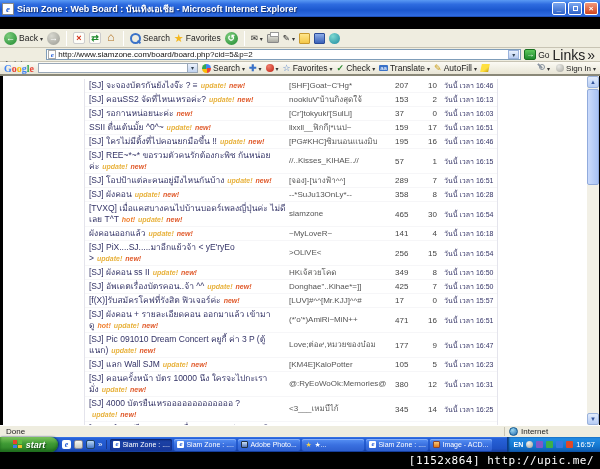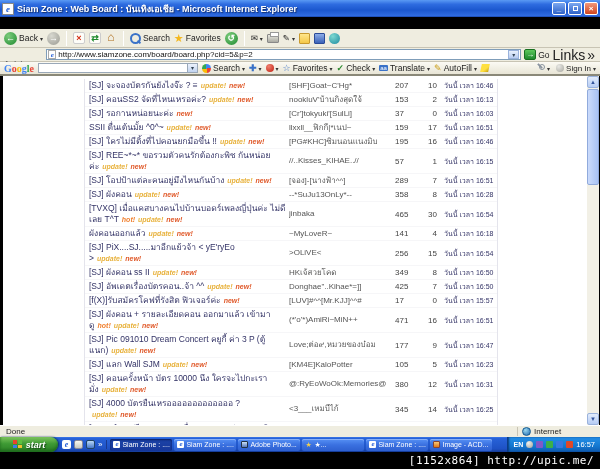--- a/index.html
+++ b/index.html
@@ -122,21 +122,21 @@
   .sbtn { position:absolute; left:0; width:12px; height:12px; background:linear-gradient(180deg,#E2ECFC,#B6CCF4);
     border:1px solid #9AB2DC; border-radius:2px; color:#33549C; font-size:6px; text-align:center; line-height:10px; }
   .sbtn.up { top:0; } .sbtn.down { bottom:0; }
   .sthumb { position:absolute; left:0; top:13px; width:12px; height:96px;
     background:linear-gradient(90deg,#CBDBFB,#A8C2F4); border:1px solid #90AADC; border-radius:2px; }
 
   
   .statusbar { position:absolute; left:0; top:425px; width:600px; height:12px; background:#EFEDE0;
     border-top:1px solid #fff; display:flex; align-items:center; font-size:8px; color:#222; }
   .statusbar .s-done { flex:1; padding-left:6px; }
-  .statusbar .s-zone { width:83px; border-left:1px solid #C8C4B4; display:flex; align-items:center; gap:3px; padding-left:4px; }
+  .statusbar .s-zone { width:96px; border-left:1px solid #C8C4B4; display:flex; align-items:center; gap:3px; padding-left:4px; }
   .globe { width:9px; height:9px; border-radius:50%; background:radial-gradient(circle at 35% 30%,#9CD8F0,#1E6AB0);
     border:1px solid #155A90; display:inline-block; }
 
   
   .taskbar { position:absolute; left:0; top:437px; width:600px; height:15px;
     background:linear-gradient(180deg,#3C78E8 0%,#2762D8 10%,#1E51C4 80%,#143A94 100%);
     display:flex; align-items:center; }
   .startbtn { height:15px; width:58px; border-radius:0 8px 8px 0;
     background:linear-gradient(180deg,#7CC45C 0%,#3E9A34 45%,#2E8428 90%);
     display:flex; align-items:center; justify-content:center; gap:3px;
@@ -397,21 +397,21 @@
     <div class="c-author">--*SuJu13OnLy*--</div>
     <div class="c-views">358</div>
     <div class="c-replies">8</div>
     <div class="c-date">วันนี้ เวลา 16:28</div>
   </div>
 
   <div class="brow">
     <div class="c-topic">
       <a href="#">[TVXQ] เมื่อแคสบางคนไปบ้านบอดร์เพลงญี่ปุ่นค่ะ ไม่ดีเลย T^T</a><span><span class="tag tag-hot">hot!</span><span class="tag tag-update">update!</span><span class="tag tag-new">new!</span></span>
     </div>
-    <div class="c-author">jinbaka</div>
+    <div class="c-author">siamzone</div>
     <div class="c-views">465</div>
     <div class="c-replies">30</div>
     <div class="c-date">วันนี้ เวลา 16:54</div>
   </div>
 
   <div class="brow">
     <div class="c-topic">
       <a href="#">ผังคอนออกแล้ว</a><span><span class="tag tag-update">update!</span><span class="tag tag-new">new!</span></span>
     </div>
     <div class="c-author">~MyLoveR~</div>

